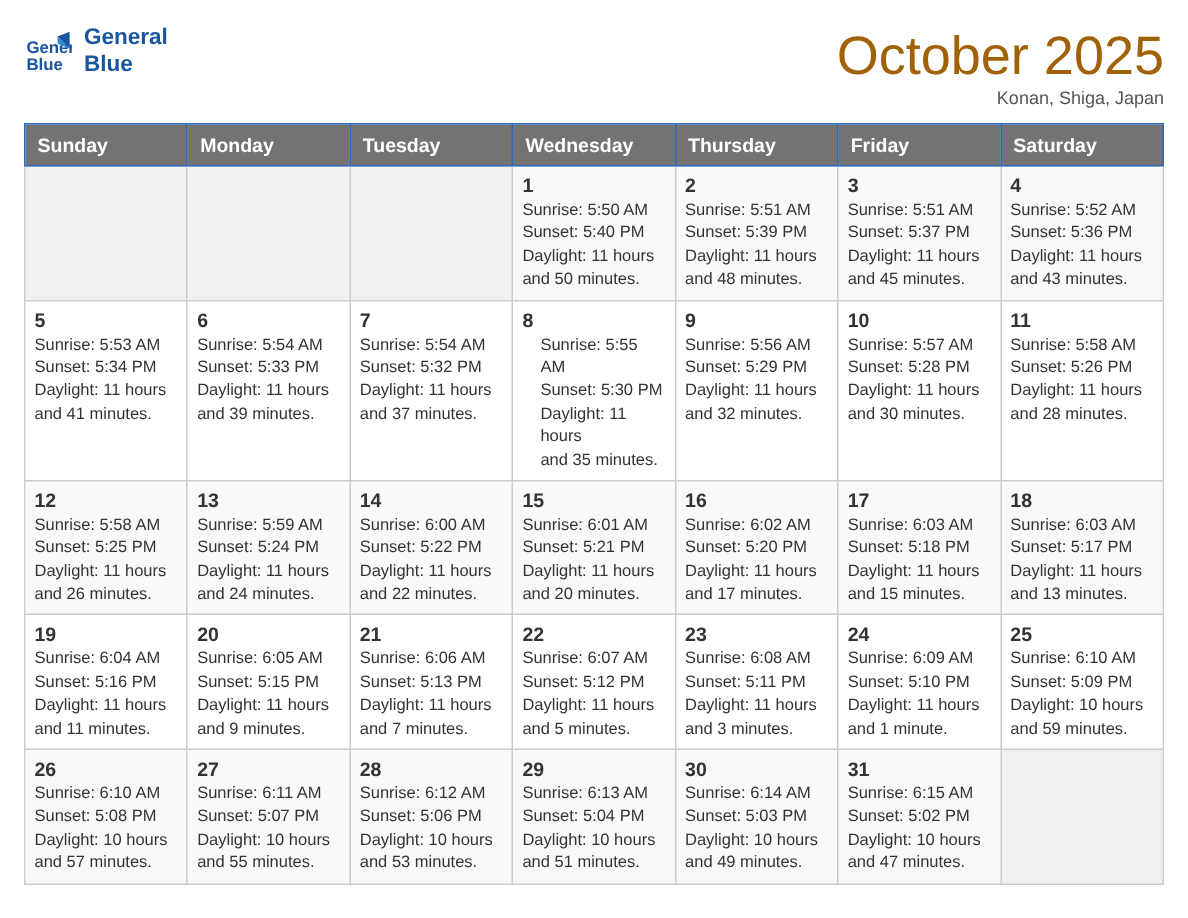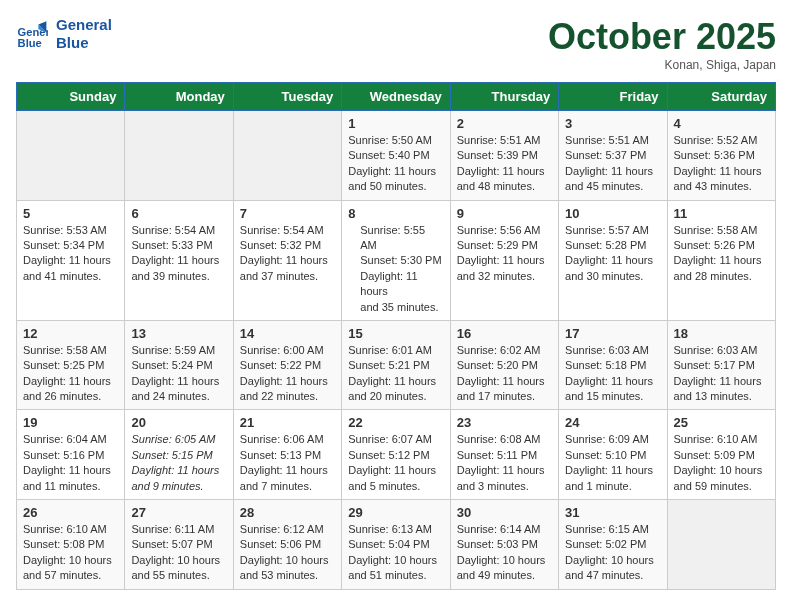--- a/index.html
+++ b/index.html
@@ -23,36 +23,36 @@
     .logo-icon {
       width: 32px;
       height: 32px;
       margin-right: 4px;
     }
     .title-area {
       text-align: right;
     }
     .month-title {
       font-size: 36px;
-      font-weight: bold;
-      color: #14532d;
+      font-weight: normal;
+      color: #a16207;
     }
     .location {
       font-size: 12px;
       color: #555;
     }
     .calendar {
       width: 100%;
       border-collapse: collapse;
       border: 1px solid #ccc;
     }
     .calendar thead th {
-      background: #15803d;
+      background: #737373;
       color: #fff;
-      text-align: right;
+      text-align: left;
       padding: 6px 8px;
       font-size: 13px;
       font-weight: bold;
       border: 1px solid #2a6aba;
     }
     .calendar tbody td {
       vertical-align: top;
       padding: 5px 6px;
       border: 1px solid #ccc;
       width: 108px;
@@ -255,21 +255,21 @@
       <tr>
         <td>
           <span class="day-number">19</span>
           <div class="cell-info" style="white-space: pre-line;">Sunrise: 6:04 AM
 Sunset: 5:16 PM
 Daylight: 11 hours
 and 11 minutes.</div>
         </td>
         <td>
           <span class="day-number">20</span>
-          <div class="cell-info" style="white-space: pre-line; font-style: italic;">Sunrise: 6:05 AM
+          <div class="cell-info" style="white-space: pre-line;">Sunrise: 6:05 AM
 Sunset: 5:15 PM
 Daylight: 11 hours
 and 9 minutes.</div>
         </td>
         <td>
           <span class="day-number">21</span>
           <div class="cell-info" style="white-space: pre-line;">Sunrise: 6:06 AM
 Sunset: 5:13 PM
 Daylight: 11 hours
 and 7 minutes.</div>

